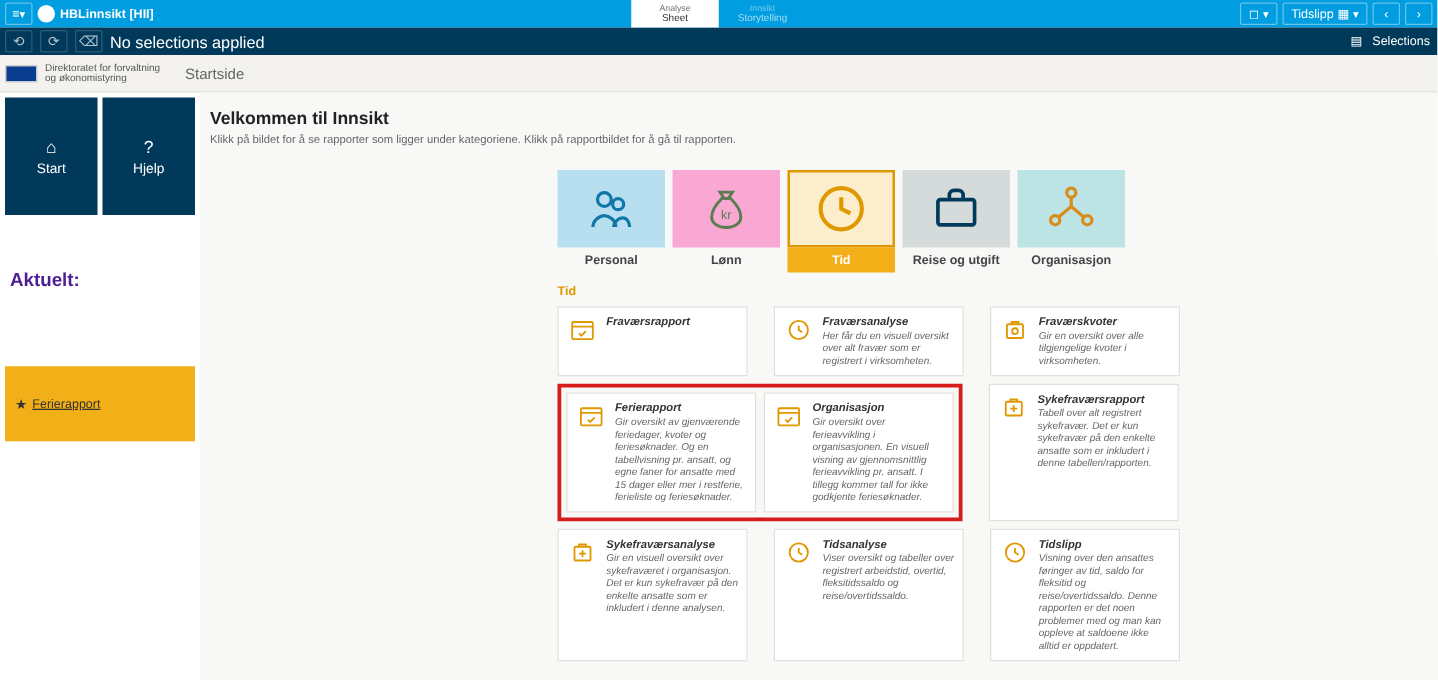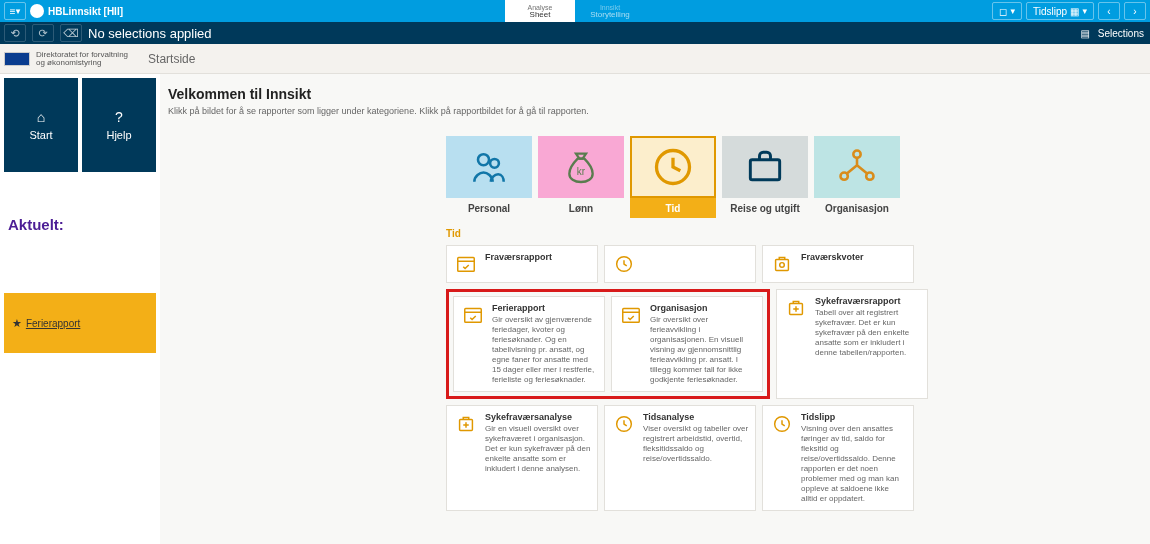--- a/index.html
+++ b/index.html
@@ -62,21 +62,21 @@
 .cat-cyan { background: #bde4e4; }
 .cat-grey { background: #d5dbdb; }
 .cat-label { font-size: 10px; font-weight: bold; margin-top: 6px; color: #444; text-align: center; }
 .cat-tile.active .cat-label-wrap { background: #f3af17; color: #fff; width: 86px; padding: 4px 0; }
 .cat-tile .cat-label-wrap { width: 86px; text-align:center; padding:4px 0; }
 
 .section-head { font-size: 10px; font-weight: bold; color: #e09800; margin: 10px 0 6px 278px; }
 
 
 .card-grid { display: flex; flex-direction: column; gap: 6px; margin-left: 278px; }
-.card-row { display: flex; gap: 6px; }
+.card-row { display: flex; gap: 21px; font-style: italic; }
 .card { background: #fff; border: 1px solid #e2e0db; width: 152px; padding: 6px 6px 6px 6px; display: flex; gap: 6px; cursor: pointer; }
 .card-icon { width: 26px; height: 24px; flex-shrink: 0; display: flex; align-items: center; justify-content: center; }
 .card-body { flex: 1; }
 .card-title { font-size: 9px; font-weight: bold; color: #333; }
 .card-desc { font-size: 8px; color: #666; line-height: 1.25; margin-top: 2px; }
 
 .highlight-group { border: 3px solid #d81a1a; padding: 4px; display: flex; gap: 6px; }
 .highlight-group .card { border: 1px solid #e2e0db; }
 
 .chev { font-size: 9px; }
@@ -245,31 +245,36 @@
               <div class="card-title">Fraværsrapport</div>
             </div>
         </div>
         <div class="card">
           <div class="card-icon">
               <svg width="24" height="22" viewBox="0 0 24 24" fill="none" stroke="#e09800" stroke-width="1.6">
                 <circle cx="12" cy="12" r="8"></circle>
                 <path d="M12 8v4l3 2"></path>
               </svg>
             </div>
+          <div class="card-body">
+              <div class="card-title">Fraværsanalyse</div>
+              <div class="card-desc">Her får du en visuell oversikt over alt fravær som er registrert i virksomheten.</div>
+            </div>
         </div>
         <div class="card">
           <div class="card-icon">
               <svg width="24" height="22" viewBox="0 0 24 24" fill="none" stroke="#e09800" stroke-width="1.6">
                 <rect x="5" y="7" width="14" height="12" rx="1"></rect>
                 <path d="M9 7V5h6v2"></path>
                 <circle cx="12" cy="13" r="2.5"></circle>
               </svg>
             </div>
           <div class="card-body">
               <div class="card-title">Fraværskvoter</div>
+              <div class="card-desc">Gir en oversikt over alle tilgjengelige kvoter i virksomheten.</div>
             </div>
         </div>
       </div>
 
       <div class="card-row">
         <div class="highlight-group">
           <div class="card">
             <div class="card-icon">
                 <svg width="24" height="22" viewBox="0 0 24 24" fill="none" stroke="#e09800" stroke-width="1.6">
                   <rect x="3" y="5" width="18" height="15" rx="1"></rect>

